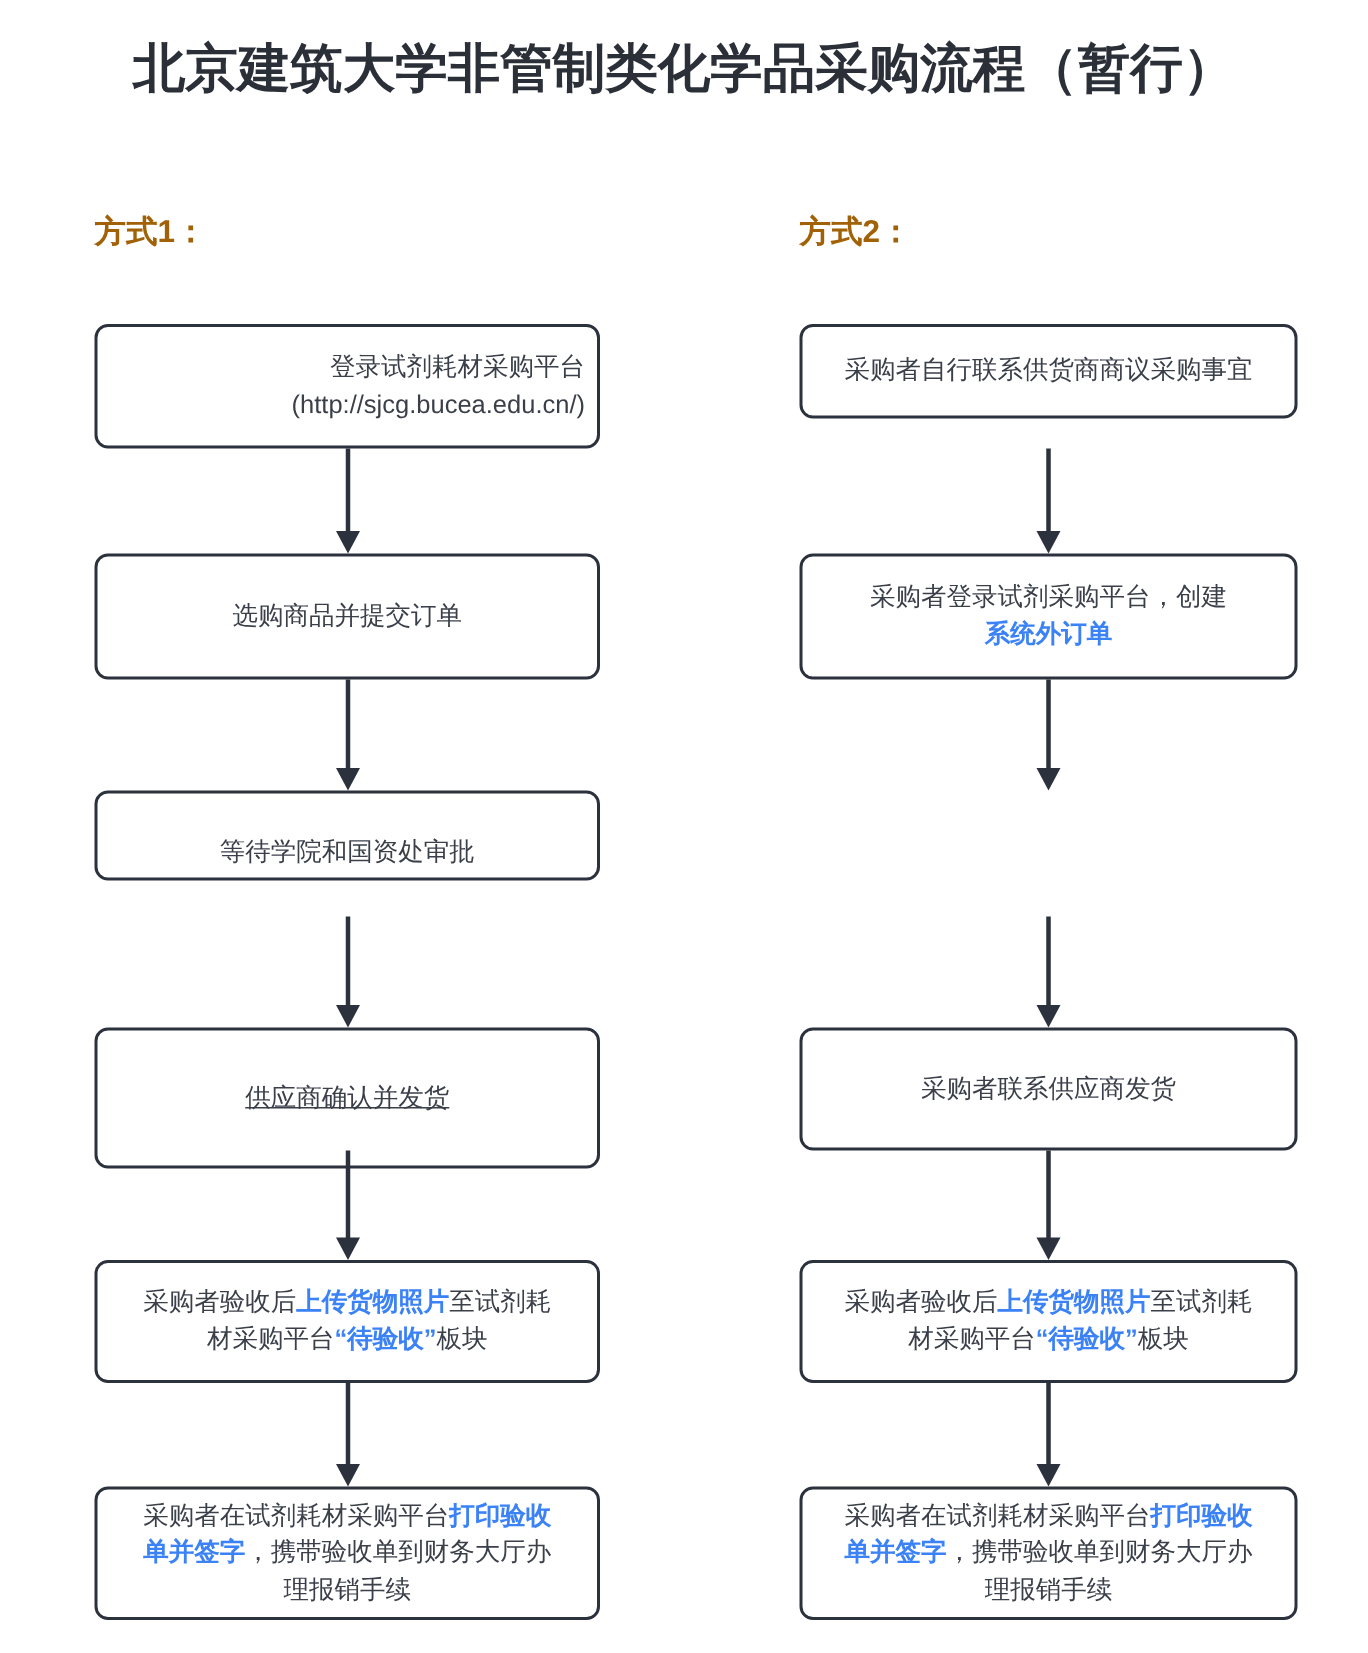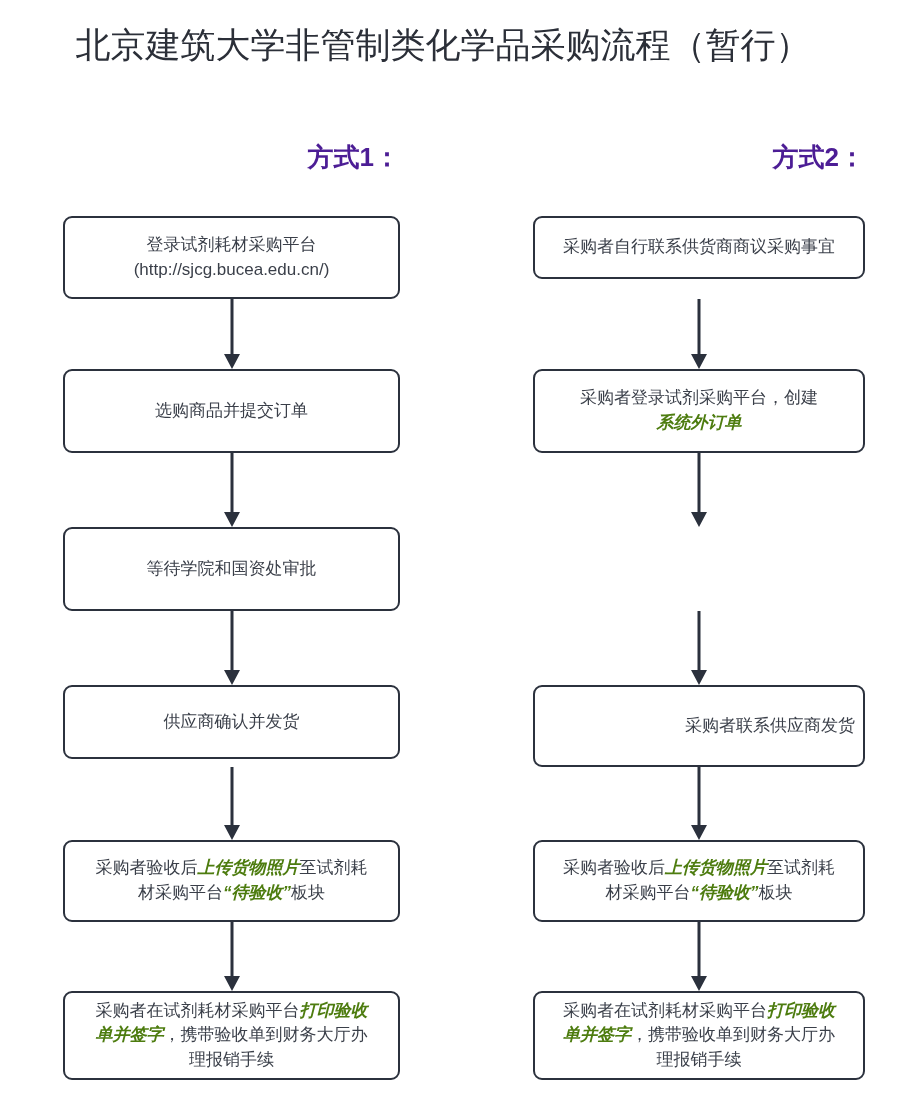--- a/index.html
+++ b/index.html
@@ -11,38 +11,38 @@
     width: 912px;
     height: 1102px;
     position: relative;
     font-family: "Liberation Sans", "DejaVu Sans", sans-serif;
     color: #2b2f38;
     overflow: hidden;
   }
 
   .page-title {
     position: absolute;
-    left: 3px;
+    left: 16px;
     top: 22px;
     width: 880px;
     text-align: center;
     font-size: 35px;
-    font-weight: normal;
+    font-weight: bold;
     letter-spacing: 0px;
     color: #2b2f38;
     white-space: nowrap;
   }
 
   .col-header {
     position: absolute;
     top: 140px;
-    font-size: 26px;
+    font-size: 21px;
     font-weight: bold;
-    color: #4c1d95;
-    text-align: right;
+    color: #a16207;
+    text-align: left;
     white-space: nowrap;
   }
   .col-header.left  { left: 63px;  width: 337px; }
   .col-header.right { left: 533px; width: 332px; }
 
   .flow-col {
     position: absolute;
     top: 0;
     height: 1102px;
   }
@@ -60,21 +60,21 @@
     display: flex;
     align-items: center;
     justify-content: center;
     text-align: center;
     padding: 4px 8px;
     line-height: 1.45;
     font-size: 17px;
     color: #3a3f49;
   }
   .node .txt { display: block; width: 100%; }
-  .node b { font-weight: bold; color: #4d7c0f; font-style: italic; }
+  .node b { font-weight: bold; color: #3b82f6; }
 
   .arrow {
     position: absolute;
     left: 50%;
     transform: translateX(-50%);
     width: 16px;
   }
   .arrow .stem {
     position: absolute;
     left: 50%;
@@ -97,42 +97,42 @@
 </style>
 </head>
 <body>
 
 <div class="page-title">北京建筑大学非管制类化学品采购流程（暂行）</div>
 
 <div class="col-header left">方式1：</div>
 <div class="col-header right">方式2：</div>
 
 <div class="flow-col left" id="col-0">
-    <div class="node" style="top: 216px; height: 83px;">
+    <div class="node" style="top: 216px; height: 83px; text-align: right;">
       <span class="txt">登录试剂耗材采购平台<br>(http://sjcg.bucea.edu.cn/)</span>
     </div>
     <div class="arrow" style="top: 299px; height: 70px;">
       <div class="stem" style="height: 56px;"></div>
       <div class="head"></div>
     </div>
     <div class="node" style="top: 369px; height: 84px;">
       <span class="txt">选购商品并提交订单</span>
     </div>
     <div class="arrow" style="top: 453px; height: 74px;">
       <div class="stem" style="height: 60px;"></div>
       <div class="head"></div>
     </div>
-    <div class="node" style="top: 527px; height: 84px;">
+    <div class="node" style="top: 527px; height: 60px; align-items: flex-end;">
       <span class="txt">等待学院和国资处审批</span>
     </div>
     <div class="arrow" style="top: 611px; height: 74px;">
       <div class="stem" style="height: 60px;"></div>
       <div class="head"></div>
     </div>
-    <div class="node" style="top: 685px; height: 74px;">
+    <div class="node" style="top: 685px; height: 94px; text-decoration: underline;">
       <span class="txt">供应商确认并发货</span>
     </div>
     <div class="arrow" style="top: 767px; height: 73px;">
       <div class="stem" style="height: 59px;"></div>
       <div class="head"></div>
     </div>
     <div class="node" style="top: 840px; height: 82px;">
       <span class="txt">采购者验收后<b>上传货物照片</b>至试剂耗<br>材采购平台<b>“待验收”</b>板块</span>
     </div>
     <div class="arrow" style="top: 922px; height: 69px;">
@@ -155,21 +155,21 @@
       <span class="txt">采购者登录试剂采购平台，创建<br><b>系统外订单</b><br></span>
     </div>
     <div class="arrow" style="top: 453px; height: 74px;">
       <div class="stem" style="height: 60px;"></div>
       <div class="head"></div>
     </div>
     <div class="arrow" style="top: 611px; height: 74px;">
       <div class="stem" style="height: 60px;"></div>
       <div class="head"></div>
     </div>
-    <div class="node" style="top: 685px; height: 82px; text-align: right;">
+    <div class="node" style="top: 685px; height: 82px;">
       <span class="txt">采购者联系供应商发货</span>
     </div>
     <div class="arrow" style="top: 767px; height: 73px;">
       <div class="stem" style="height: 59px;"></div>
       <div class="head"></div>
     </div>
     <div class="node" style="top: 840px; height: 82px;">
       <span class="txt">采购者验收后<b>上传货物照片</b>至试剂耗<br>材采购平台<b>“待验收”</b>板块</span>
     </div>
     <div class="arrow" style="top: 922px; height: 69px;">

